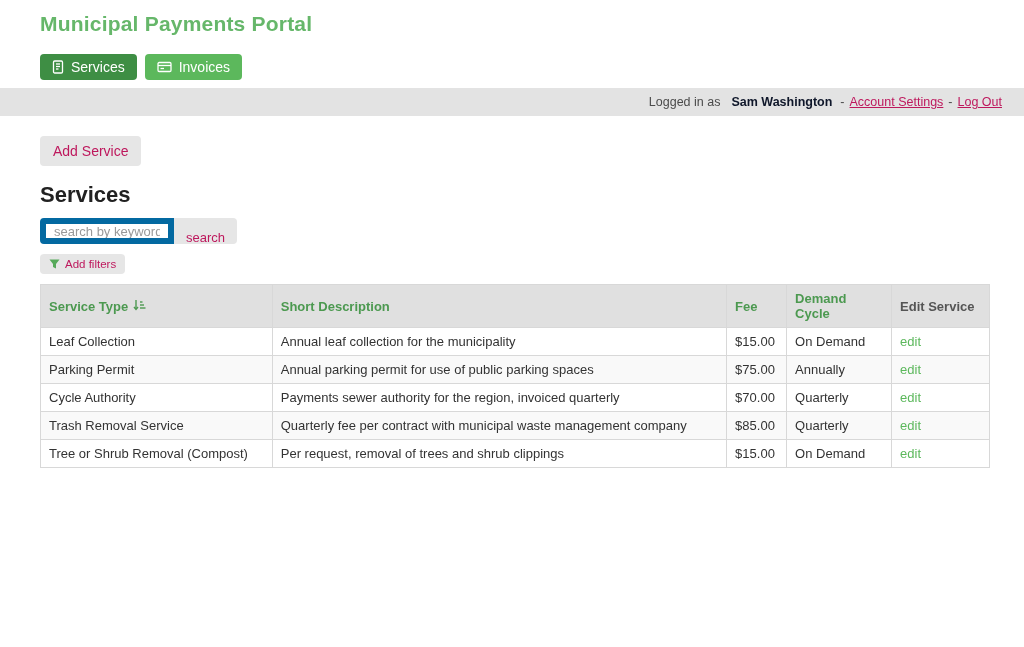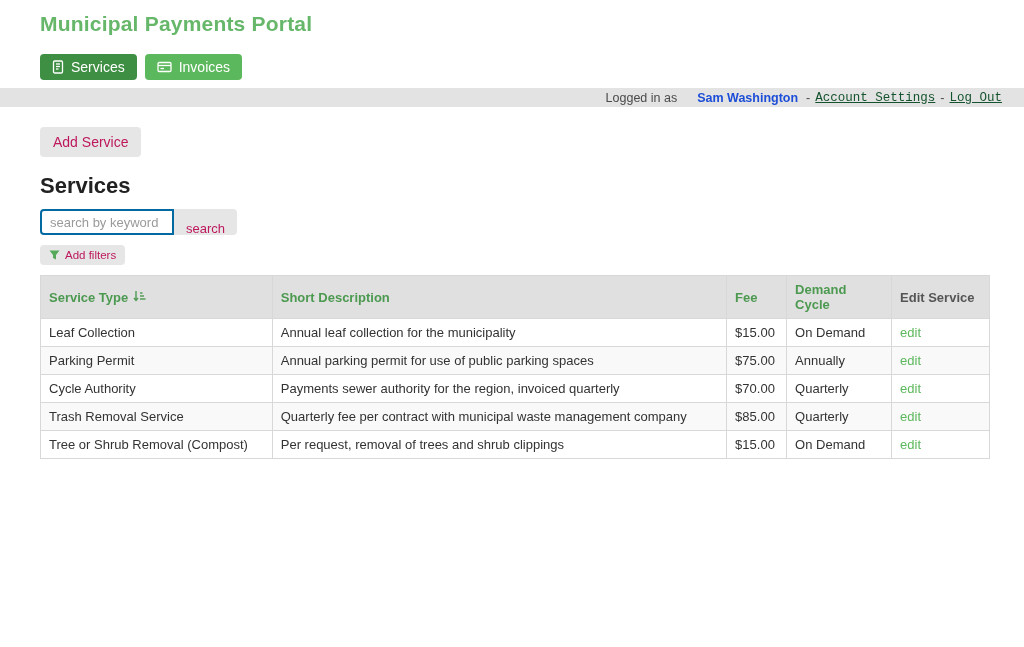--- a/index.html
+++ b/index.html
@@ -12,35 +12,35 @@
   .app-title { color: #66b76a; font-size: 21px; font-weight: 700; letter-spacing: .2px; }
 
   .nav-row { display: flex; gap: 8px; padding: 18px 40px 8px 40px; }
   .nav-btn { display: inline-flex; align-items: center; gap: 7px;
     background: #5cb85c; color: #fff; border: none; border-radius: 4px;
     padding: 5px 12px; font-size: 14px; font-family: inherit; cursor: pointer; height: 26px; }
   .nav-btn.active { background: #3e8e44; }
   .nav-btn svg { display: block; }
 
   
-  .session-bar { background: #e3e3e3; height: 19px; display: flex; align-items: center;
+  .session-bar { background: #e3e3e3; height: 28px; display: flex; align-items: center;
     justify-content: flex-end; padding-right: 22px; font-size: 12.5px; color: #4a4a4a; }
-  .session-bar b { color: #1d4ed8; margin: 0 3px 0 20px; }
+  .session-bar b { color: #0f172a; margin: 0 3px 0 11px; }
   .session-bar .dash { margin: 0 5px; color: #4a4a4a; }
-  .session-link { color: #14532d; text-decoration: underline; cursor: pointer; font-family: Liberation Mono, monospace; }
+  .session-link { color: #be185d; text-decoration: underline; cursor: pointer; }
 
   
   .content { padding: 20px 34px 0 40px; }
   .btn-gray { background: #e6e6e6; color: #be185d; border: none; border-radius: 4px;
     font-family: inherit; cursor: pointer; }
   .add-service-btn { font-size: 14px; padding: 7px 13px; margin-bottom: 16px; }
   .page-heading { color: #212121; font-size: 22px; font-weight: 600; margin-bottom: 10px; }
 
   .search-row { display: flex; margin-bottom: 10px; }
-  .search-input { width: 134px; height: 26px; border: 2px solid #0369a1;
+  .search-input { width: 134px; height: 26px; border: 6px solid #0369a1;
     border-radius: 4px 0 0 4px; padding: 0 8px; font-size: 13px; font-family: inherit;
     color: #333; outline: none; }
   .search-input::placeholder { color: #9a9a9a; }
   .search-btn { height: 26px; font-size: 13px; padding: 12px 12px; border-radius: 0 4px 4px 0; }
 
   .add-filters-btn { display: inline-flex; align-items: center; gap: 5px;
     font-size: 11.5px; padding: 4px 9px; margin-bottom: 10px; }
   .add-filters-btn svg { display: block; }
 
   

